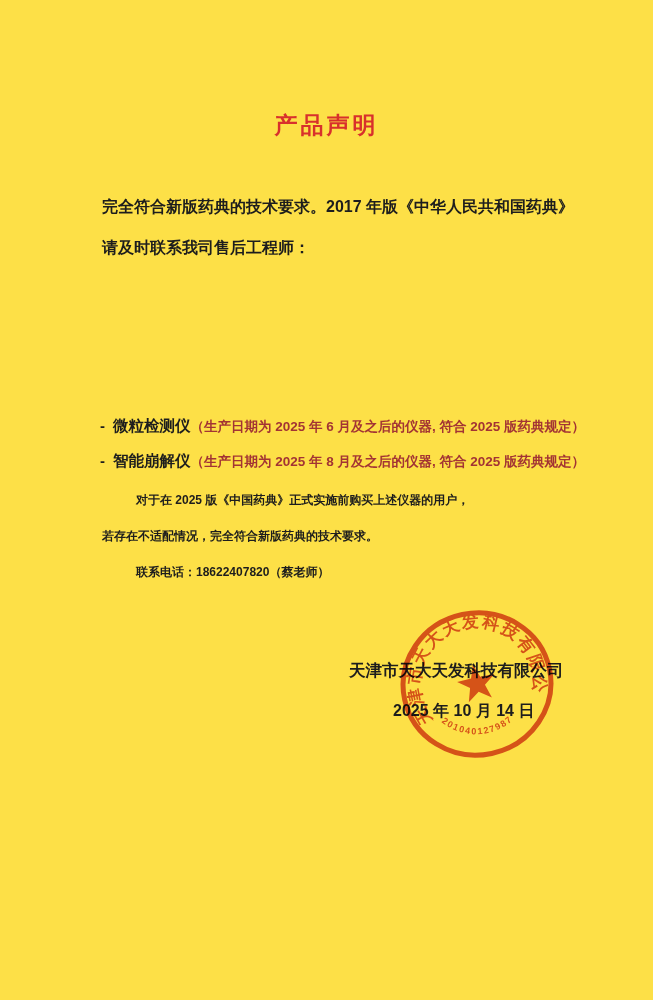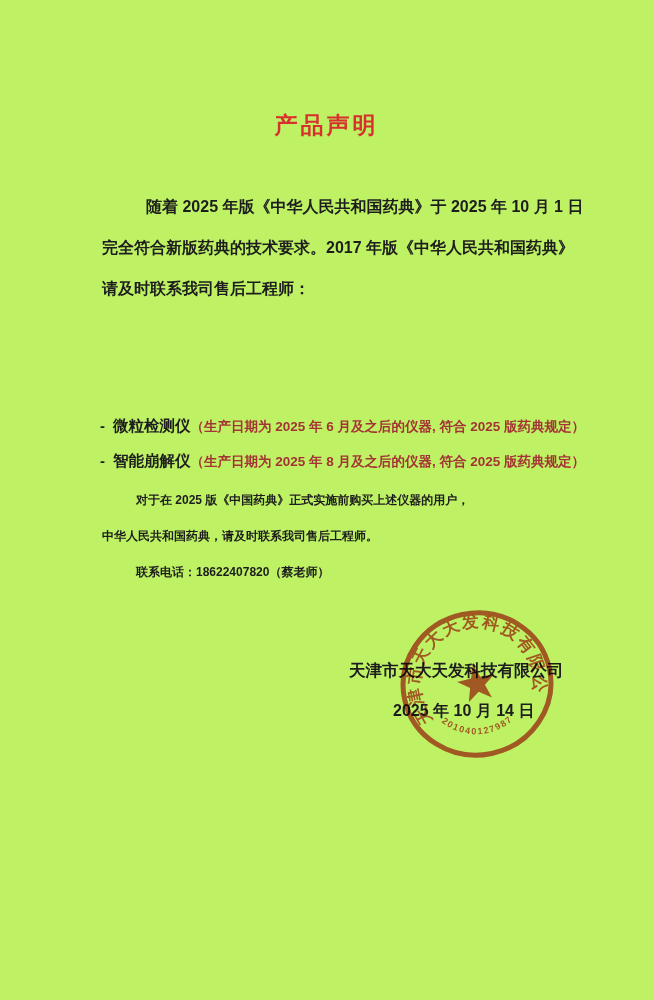--- a/index.html
+++ b/index.html
@@ -1,19 +1,19 @@
 <!DOCTYPE html>
 <html><head>
 <meta charset="utf-8">
 <style>
   html,body{margin:0;padding:0;background:#ffffff;}
   .page{
     position:relative;
     width:653px;height:1000px;
-    background:#bef264;
+    background:#fde047;
     font-family:"Liberation Sans", sans-serif;
     color:#1d1d1d;
     overflow:hidden;
   }
   .doc-title{
     position:absolute;
     top:110px;left:0;width:653px;
     text-align:center;
     font-size:23px;
     font-weight:bold;
@@ -92,37 +92,36 @@
   }
 </style>
 </head>
 <body>
 
 <div class="page">
 
   <div class="doc-title">产品声明</div>
 
   <div class="main-block">
-    <div class="line indent">随着 2025 年版《中华人民共和国药典》于 2025 年 10 月 1 日</div>
     <div class="line">完全符合新版药典的技术要求。2017 年版《中华人民共和国药典》</div>
     <div class="line">请及时联系我司售后工程师：</div>
   </div>
 
   <div class="product-list">
     <div class="product-item">
       <span class="product-bullet">-</span><span class="product-name">微粒检测仪</span><span class="product-note">（生产日期为 2025 年 6 月及之后的仪器, 符合 2025 版药典规定）</span>
     </div>
     <div class="product-item">
       <span class="product-bullet">-</span><span class="product-name">智能崩解仪</span><span class="product-note">（生产日期为 2025 年 8 月及之后的仪器, 符合 2025 版药典规定）</span>
     </div>
   </div>
 
   <div class="notice-block">
     <div class="line indent2">对于在 2025 版《中国药典》正式实施前购买上述仪器的用户，</div>
-    <div class="line">中华人民共和国药典，请及时联系我司售后工程师。</div>
+    <div class="line">若存在不适配情况，完全符合新版药典的技术要求。</div>
     <div class="line indent2">联系电话：18622407820（蔡老师）</div>
   </div>
 
   <div class="signature-company">天津市天大天发科技有限公司</div>
 
   <div class="signature-date">2025 年 10 月 14 日</div>
 
   <svg class="seal" viewBox="0 0 168 164">
     <g transform="rotate(-12 84 82)" fill="#cf3a2f">
       <ellipse cx="84" cy="82" rx="74" ry="71" fill="none" stroke="#cf3a2f" stroke-width="5"></ellipse>

